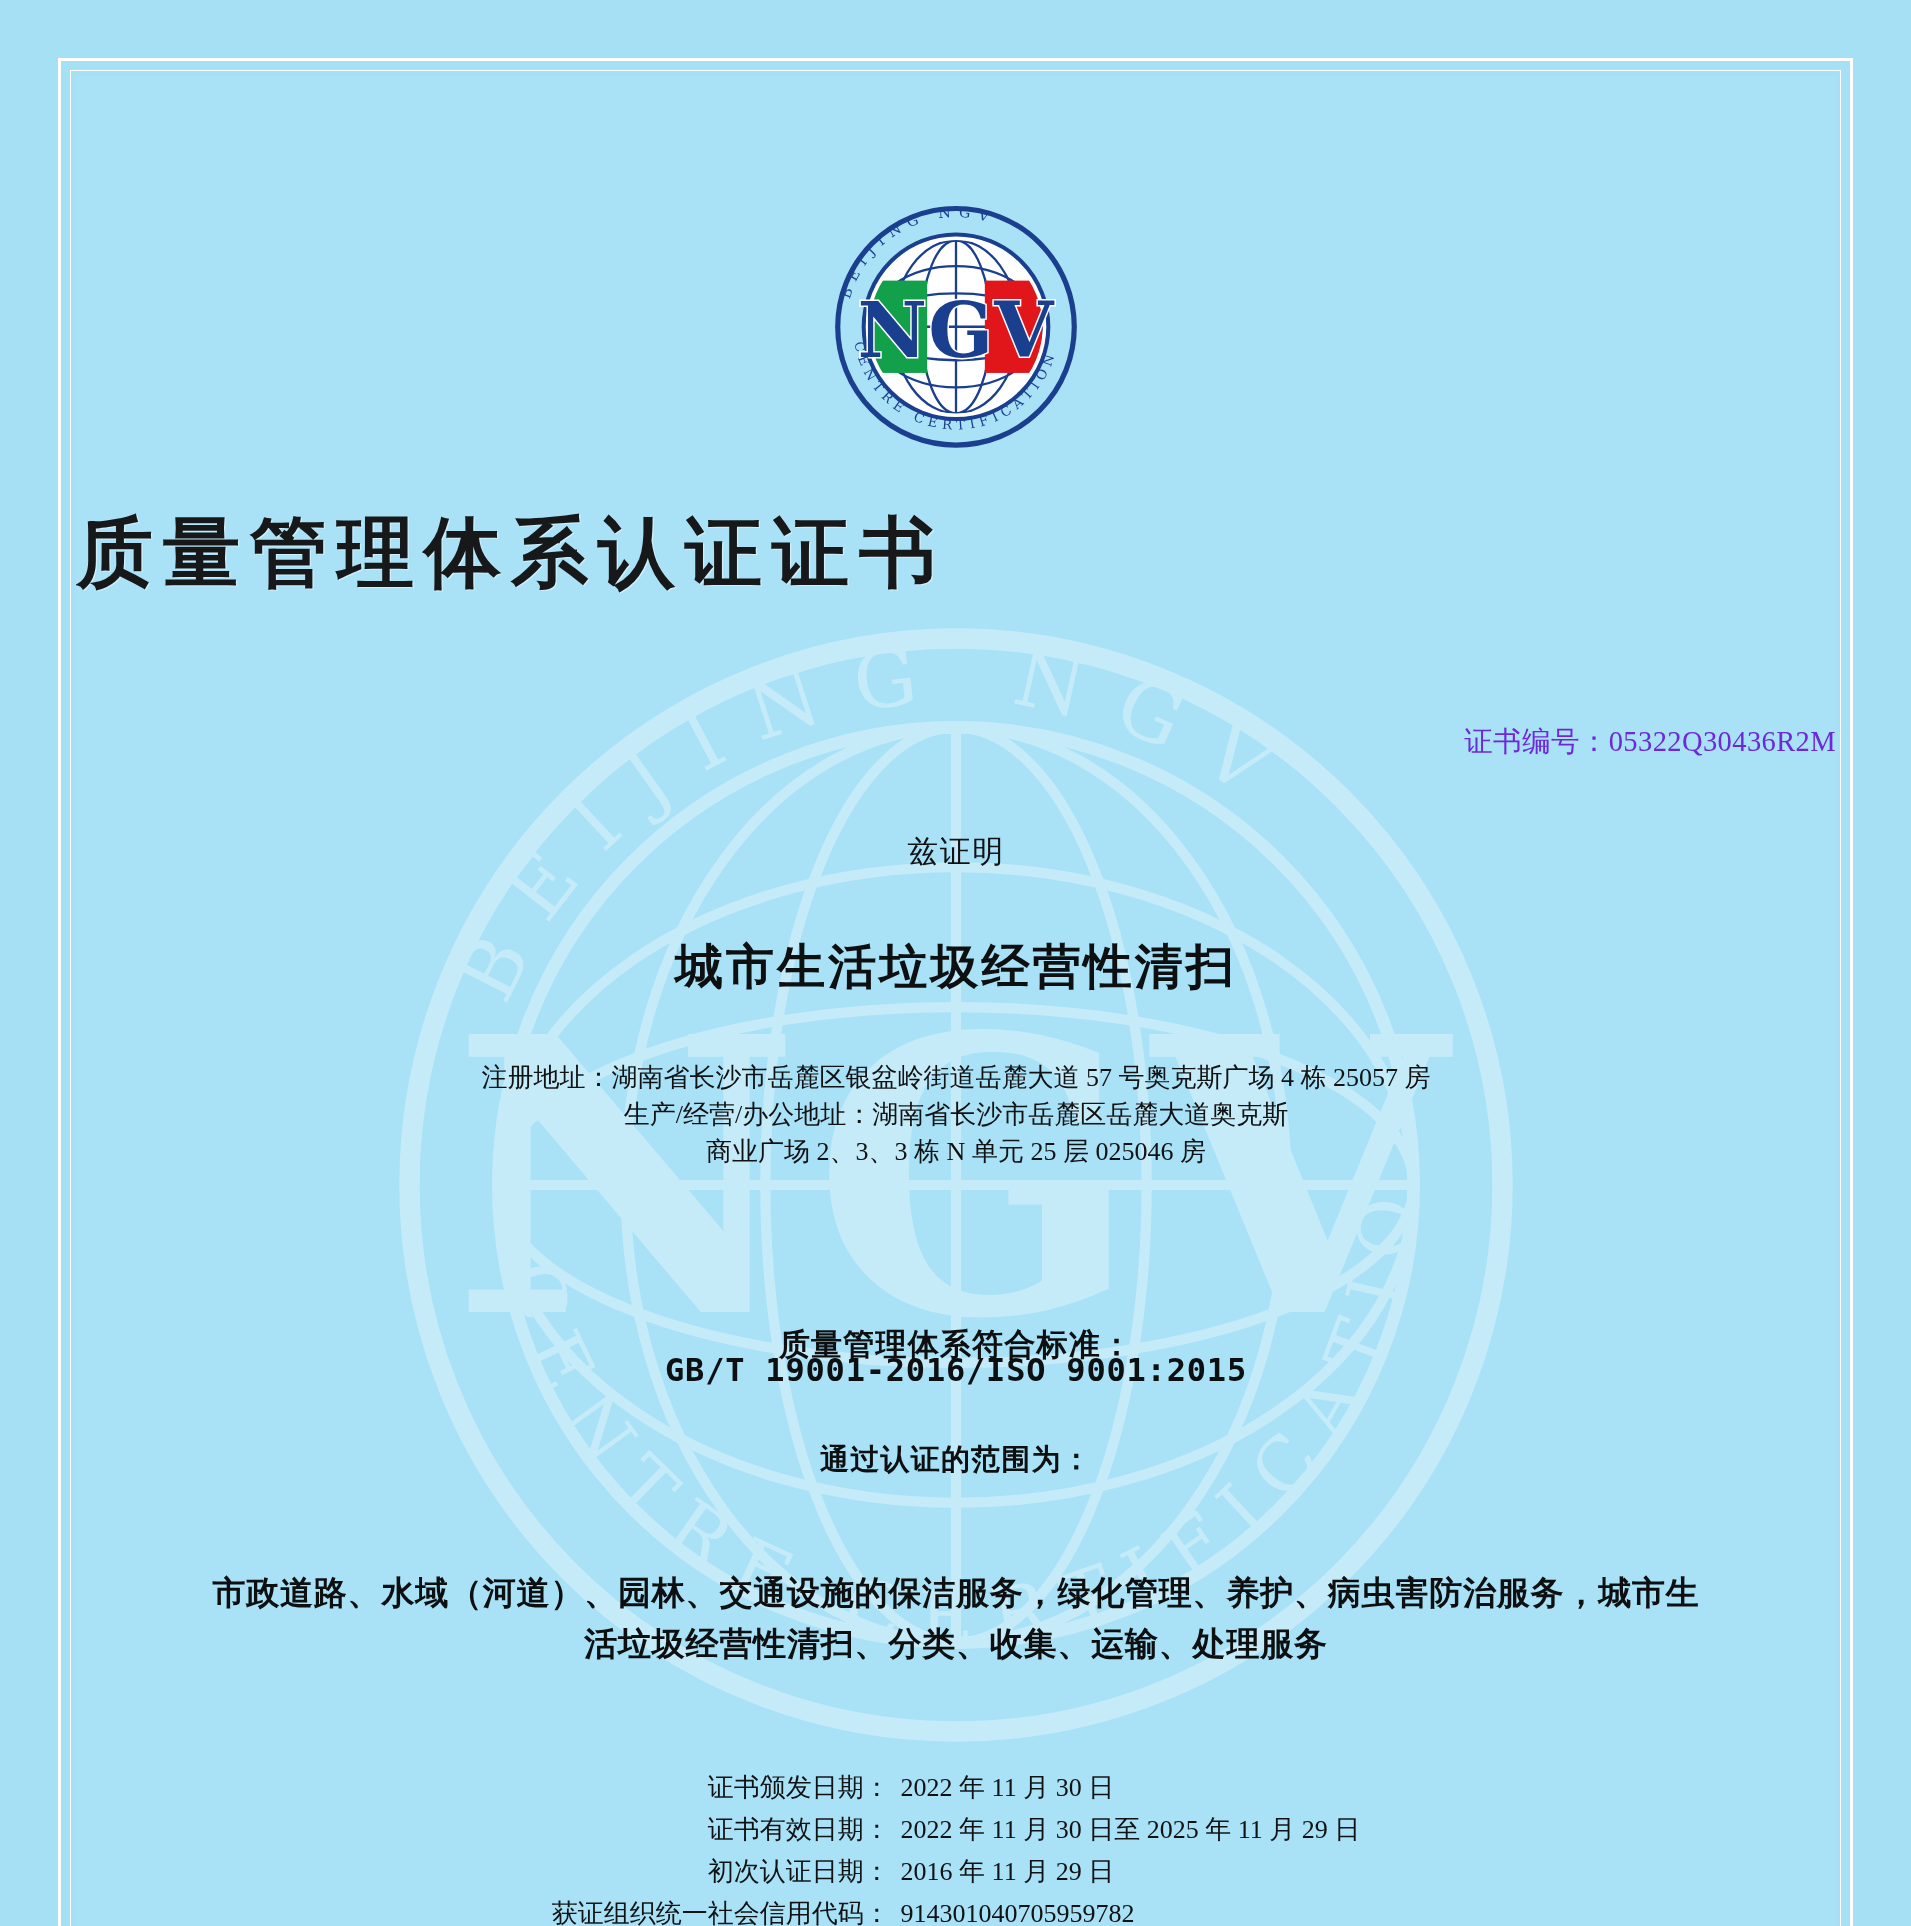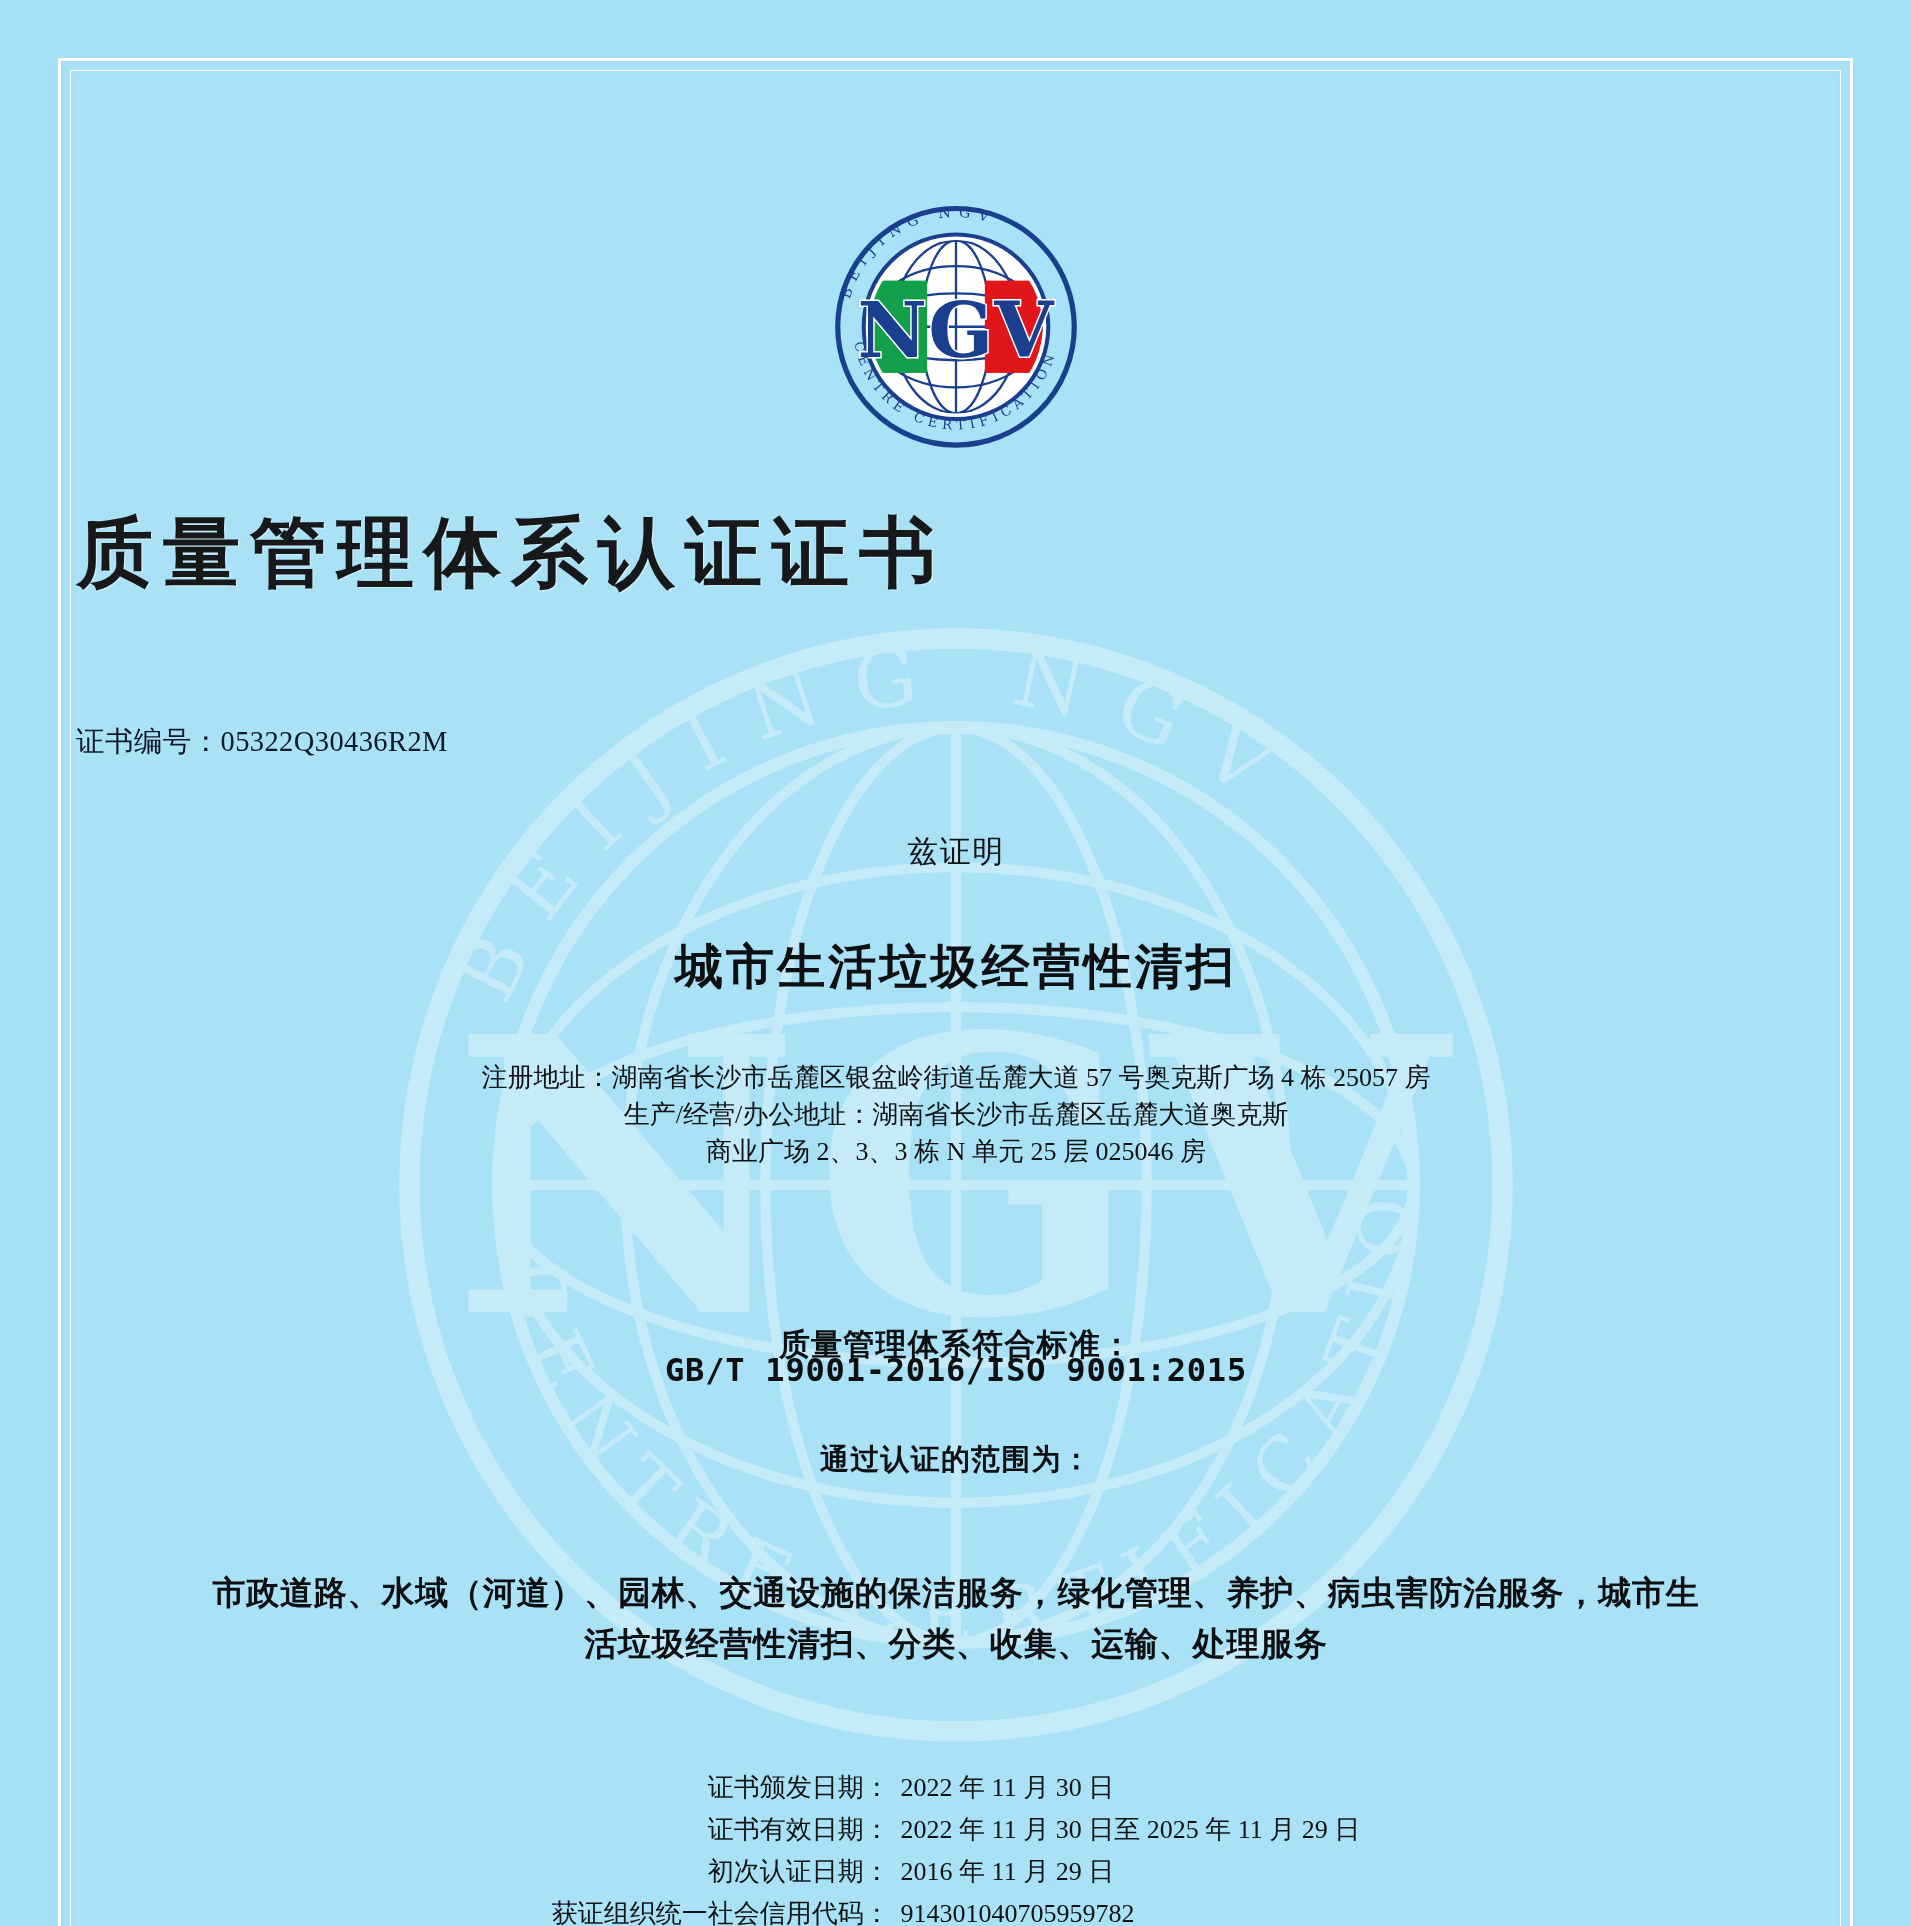--- a/index.html
+++ b/index.html
@@ -78,23 +78,23 @@
     font-weight: bold;
     font-size: 77px;
     letter-spacing: 10px;
     color: #16181a;
     text-shadow: 1.2px 1.2px 0 rgba(255,255,255,0.45);
   }
   .cert-no {
     position: absolute;
     top: 647px;
     left: 0; width: 100%;
-    text-align: left;
+    text-align: right;
     font-size: 28.5px;
-    color: #0f172a;
+    color: #6d28d9;
     letter-spacing: 0.4px;
   }
   .hereby {
     position: absolute;
     top: 755px;
     left: 0; width: 100%;
     text-align: center;
     font-size: 31px;
     color: #101214;
     letter-spacing: 1.5px;

